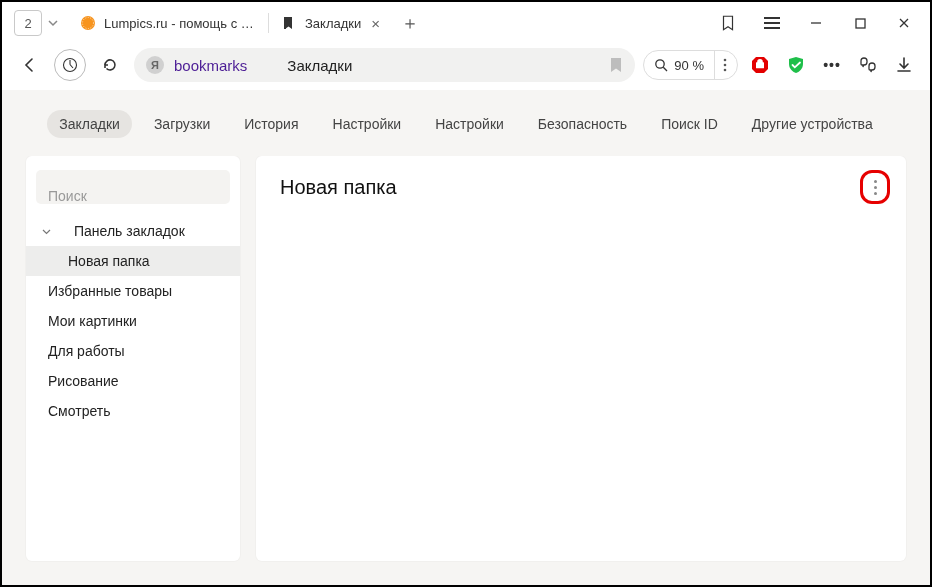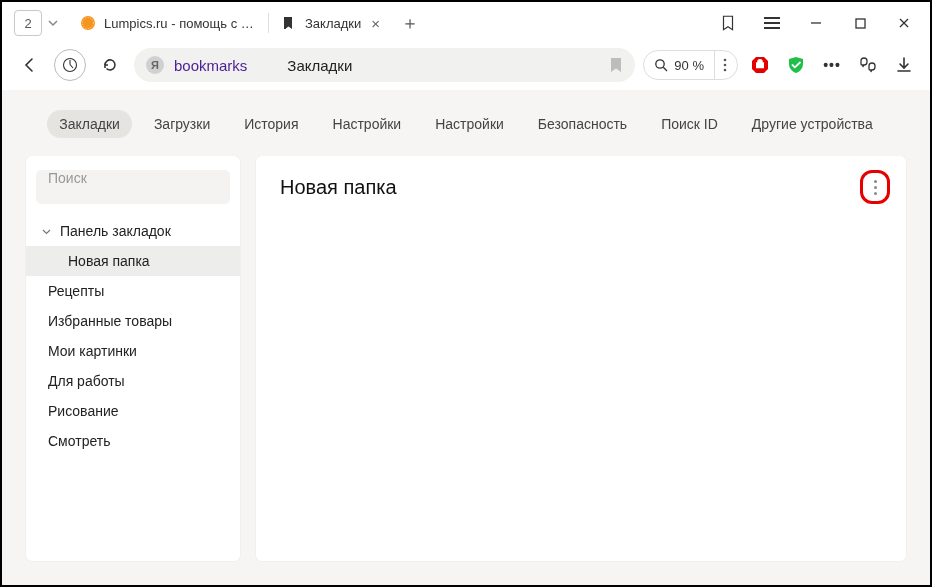--- a/index.html
+++ b/index.html
@@ -74,25 +74,25 @@
   
   .content {
     flex:1; display:flex; padding: 0 24px 24px 24px; gap: 16px; overflow:hidden;
   }
   .sidebar {
     width: 214px; background:#fff; border-radius: 6px; padding: 10px 0 10px 0;
     display:flex; flex-direction:column; box-shadow: 0 0 0 1px rgba(0,0,0,0.02);
   }
   .search-box {
     margin: 4px 10px 12px 10px; height: 34px; background:#f4f3f1; border-radius:5px;
-    display:flex; align-items:flex-start; padding: 0 12px; color:#999; font-size:14px;
+    display:flex; align-items:flex-end; padding: 0 12px; color:#999; font-size:14px;
   }
   .folder-row {
     height: 30px; display:flex; align-items:center; padding: 0 10px 0 16px;
-    font-size: 14px; color:#222; gap:8px; cursor:default;
+    font-size: 14px; color:#222; gap:22px; cursor:default;
   }
   .folder-row.root { font-weight:400; }
   .folder-row .chev { width:10px; color:#777; font-size:10px;}
   .folder-row.child { padding-left: 42px; }
   .folder-row.selected { background:#ededec; }
   .folder-row.item { padding-left: 22px; }
   .main {
     flex:1; background:#fff; border-radius:6px; padding: 20px 24px;
     position:relative; box-shadow: 0 0 0 1px rgba(0,0,0,0.02);
   }
@@ -265,23 +265,20 @@
             <svg width="9" height="9" viewBox="0 0 9 9">
                 <path d="M1 3 L4.5 6.5 L8 3" stroke="#777" stroke-width="1.2" fill="none"></path>
               </svg>
           </span>
           <span>Панель закладок</span>
         </div>
         <div class="folder-row child selected">
           <span>Новая папка</span>
         </div>
         <div class="folder-row item">
-            <span>Рецепты</span>
-          </div>
-        <div class="folder-row item">
             <span>Избранные товары</span>
           </div>
         <div class="folder-row item">
             <span>Мои картинки</span>
           </div>
         <div class="folder-row item">
             <span>Для работы</span>
           </div>
         <div class="folder-row item">
             <span>Рисование</span>

